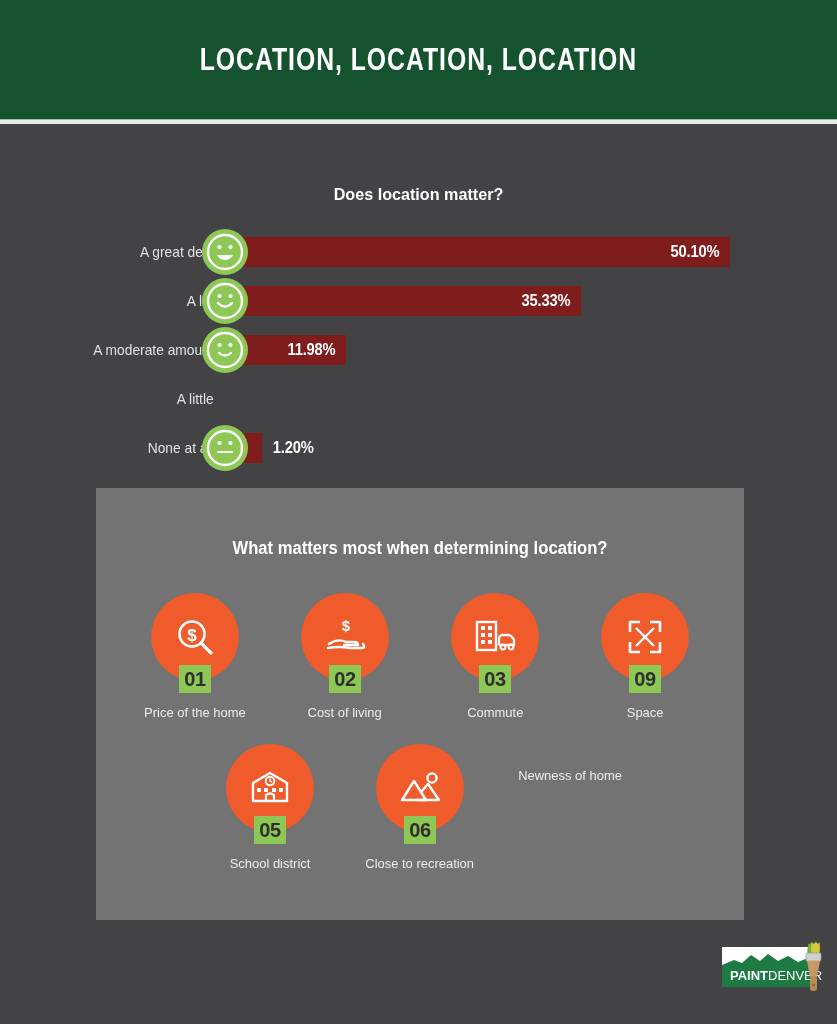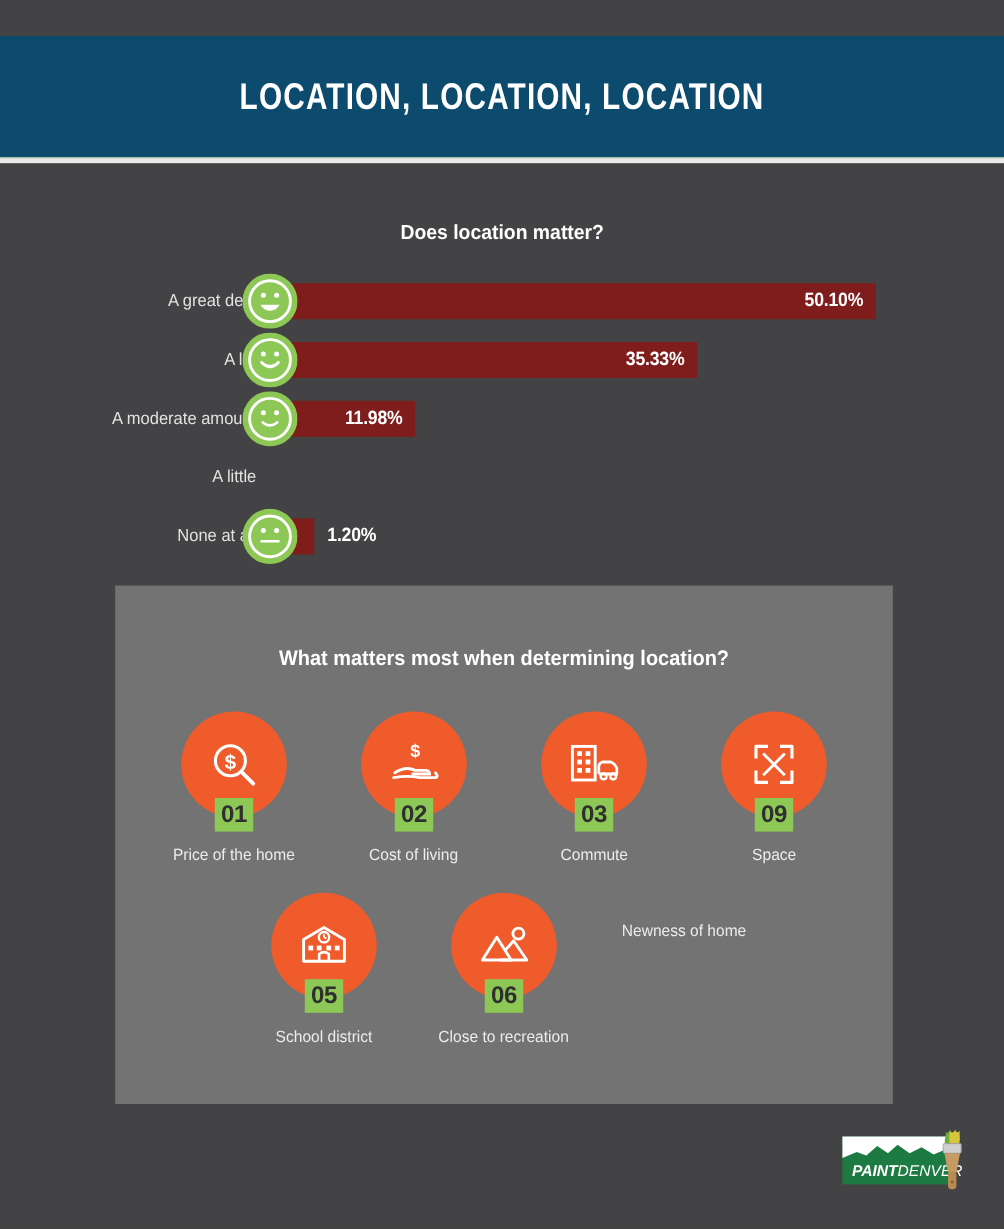--- a/index.html
+++ b/index.html
@@ -11,45 +11,44 @@
 
   body {
     background: #434244;
     font-family: "Liberation Sans", sans-serif;
     overflow: hidden;
     position: relative;
   }
 
   
   .header {
-    height: 101px;
-    background: #0c4a6e;
+    height: 119px;
+    background: #14532d;
     display: flex;
     align-items: center;
     justify-content: center;
-    margin-top: 30px;
   }
   .header-title {
     color: #ffffff;
     font-size: 31px;
     font-weight: bold;
     letter-spacing: 1.2px;
     text-transform: uppercase;
     transform: scaleX(0.80);
     white-space: nowrap;
   }
   .header-rule {
     height: 5px;
     background: #e9e9e9;
     border-top: 1px solid #9ec0a6;
   }
 
   
   .chart-section {
-    padding-top: 48px;
+    padding-top: 61px;
   }
   .chart-title {
     text-align: center;
     color: #ffffff;
     font-size: 17px;
     font-weight: bold;
     transform: scaleX(0.95);
     margin-bottom: 22px;
   }
 
@@ -188,25 +187,24 @@
     color: #ececec;
     font-size: 13.5px;
     transform: scaleX(0.96);
     white-space: nowrap;
     text-align: center;
   }
 
   
   .logo {
     position: absolute;
-    left: 700px;
+    left: 720px;
     top: 941px;
     width: 108px;
     height: 54px;
-    font-style: italic;
   }
 </style>
 </head>
 <body>
 
 <div class="header">
   <div class="header-title">LOCATION, LOCATION, LOCATION</div>
 </div>
 <div class="header-rule"></div>
 

